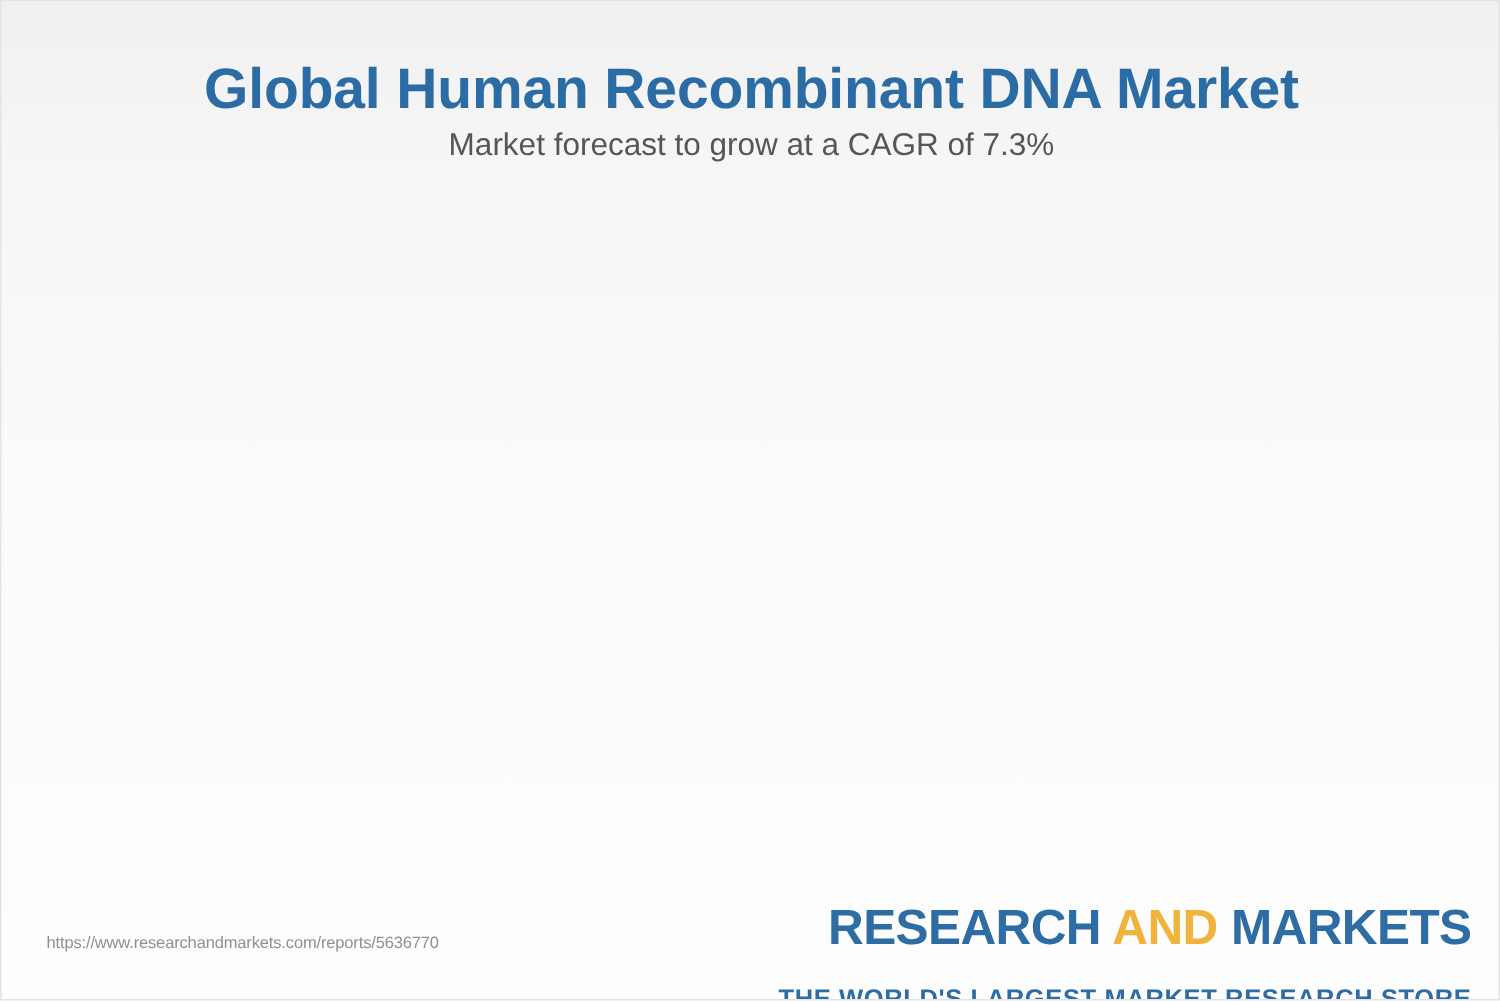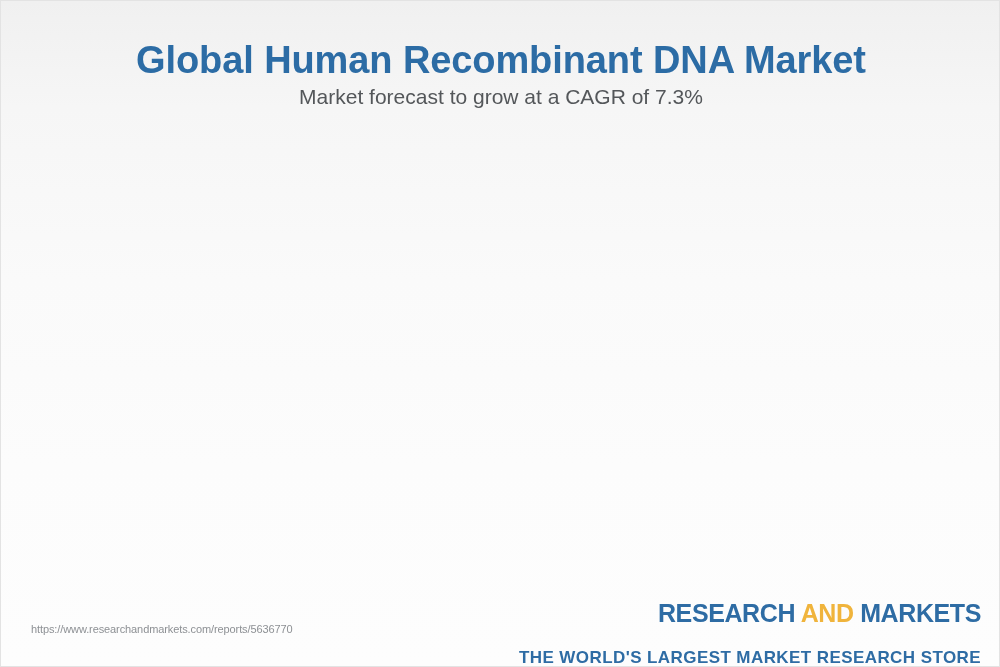--- a/index.html
+++ b/index.html
@@ -72,21 +72,21 @@
   }
 
   .brand-logo {
     position: absolute;
     right: 18px;
     top: 600px;
     text-align: right;
     line-height: 1;
   }
   .brand-wordmark {
-    font-size: 25px;
+    font-size: 33px;
     font-weight: bold;
     letter-spacing: -0.4px;
     color: #2e6ca4;
     white-space: nowrap;
   }
   .brand-wordmark .brand-and {
     color: #f0b43c;
   }
   .brand-tagline {
     margin-top: 23px;

